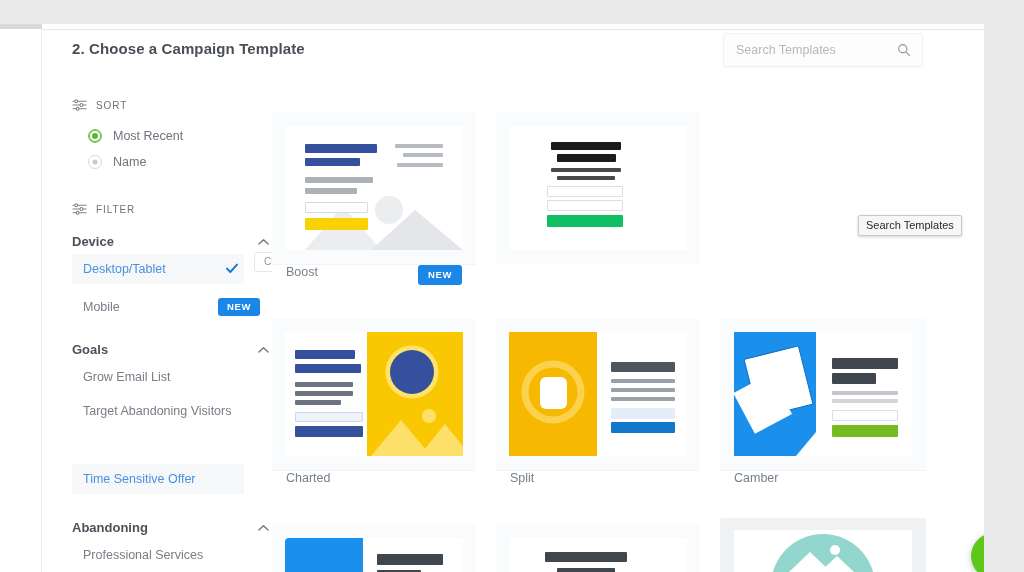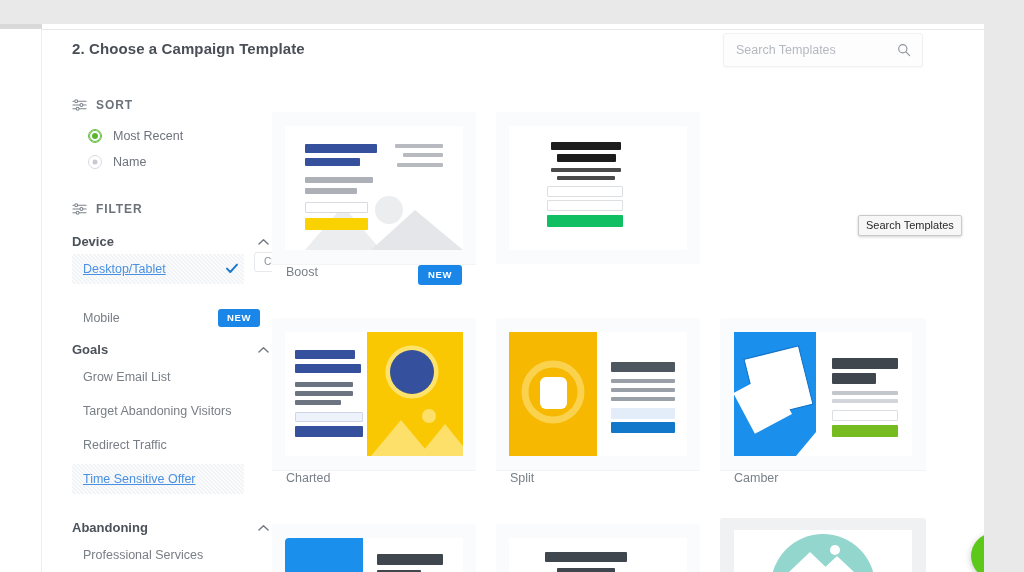--- a/index.html
+++ b/index.html
@@ -72,21 +72,21 @@
   .sidebar {
     position: absolute; left: 42px; top: 52px; width: 230px; height: 520px;
     background: #ffffff;
   }
   .sb-row {
     position: absolute; left: 30px;
     display: flex; align-items: center;
   }
   .sort-icon, .filter-icon { width: 15px; height: 14px; margin-right: 9px; color: #7d838b; }
   .sb-head-label {
-    font-size: 12px; font-weight: bold; color: #6c727a;
+    font-size: 10px; font-weight: normal; color: #6c727a;
     letter-spacing: .9px;
   }
   .radio-row {
     position: absolute; left: 46px;
     display: flex; align-items: center; cursor: pointer;
   }
   .radio {
     width: 14px; height: 14px; border-radius: 50%;
     border: 1px solid #d8dade; background: #fff;
     margin-right: 11px; position: relative; flex: none;
@@ -122,21 +122,21 @@
     display: flex; align-items: center; cursor: pointer;
     padding-left: 11px; border-radius: 2px;
   }
   .filter-item .f-label { font-size: 12.5px; color: #787e86; }
   .filter-item.active {
     background-image:
       linear-gradient(45deg, rgba(0,0,0,.035) 25%, transparent 25%, transparent 50%, rgba(0,0,0,.035) 50%, rgba(0,0,0,.035) 75%, transparent 75%);
     background-size: 4px 4px;
     background-color: #fbfcfd;
   }
-  .filter-item.active .f-label { color: #4a90e2; text-decoration: underline; }
+  .filter-item.active .f-label { color: #4a90e2; }
   .tick {
     position: absolute; right: 6px; top: 9px; width: 12px; height: 11px; color: #1778d0;
   }
   .badge-new {
     position: absolute; right: -16px; top: 6px;
     background: #1a86e8; color: #fff;
     font-size: 9.5px; font-weight: bold; letter-spacing: .6px;
     padding: 3px 9px 4px; border-radius: 3px;
   }
 
@@ -258,37 +258,34 @@
     <svg class="chev" style="top:162px" viewBox="0 0 12 8">
       <polyline points="1,6.2 6,1.6 11,6.2" fill="none" stroke="currentColor" stroke-width="1.5" stroke-linecap="round" stroke-linejoin="round"></polyline>
     </svg>
 
     <div class="filter-item active" style="top:178px">
       <span class="f-label">Desktop/Tablet</span>
       <svg class="tick" viewBox="0 0 12 11">
         <polyline points="1,5.6 4.3,9 11,1.6" fill="none" stroke="currentColor" stroke-width="1.9" stroke-linecap="round" stroke-linejoin="round"></polyline>
       </svg>
     </div>
-    <div class="filter-item" style="top:227px">
+    <div class="filter-item" style="top:216px">
       <span class="f-label">Mobile</span>
       <span class="badge-new">NEW</span>
     </div>
 
     <div class="group-title" style="top:266px">Goals</div>
     <svg class="chev" style="top:270px" viewBox="0 0 12 8">
       <polyline points="1,6.2 6,1.6 11,6.2" fill="none" stroke="currentColor" stroke-width="1.5" stroke-linecap="round" stroke-linejoin="round"></polyline>
     </svg>
     <div class="filter-item" style="top:286px">
       <span class="f-label">Grow Email List</span>
     </div>
     <div class="filter-item" style="top:320px">
       <span class="f-label">Target Abandoning Visitors</span>
-    </div>
-    <div class="filter-item" style="top:354px">
-      <span class="f-label">Redirect Traffic</span>
     </div>
     <div class="filter-item active" style="top:388px">
       <span class="f-label">Time Sensitive Offer</span>
     </div>
 
     <div class="group-title" style="top:444px">Abandoning</div>
     <svg class="chev" style="top:448px" viewBox="0 0 12 8">
       <polyline points="1,6.2 6,1.6 11,6.2" fill="none" stroke="currentColor" stroke-width="1.5" stroke-linecap="round" stroke-linejoin="round"></polyline>
     </svg>
     <div class="filter-item" style="top:464px">

